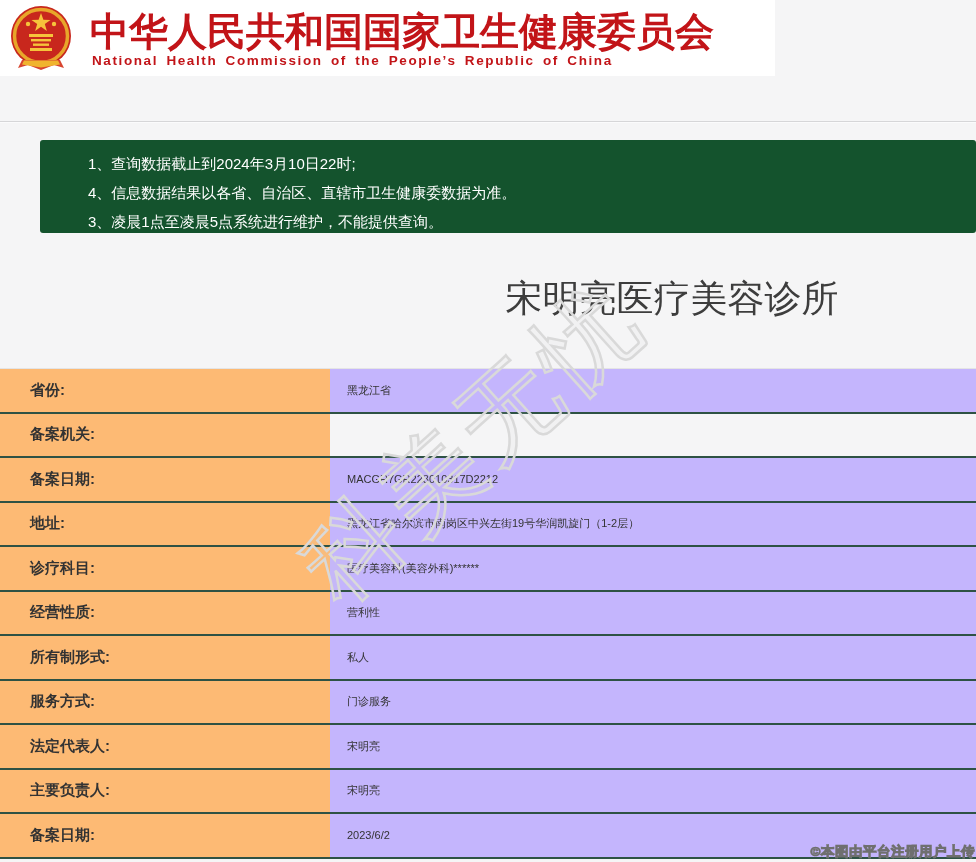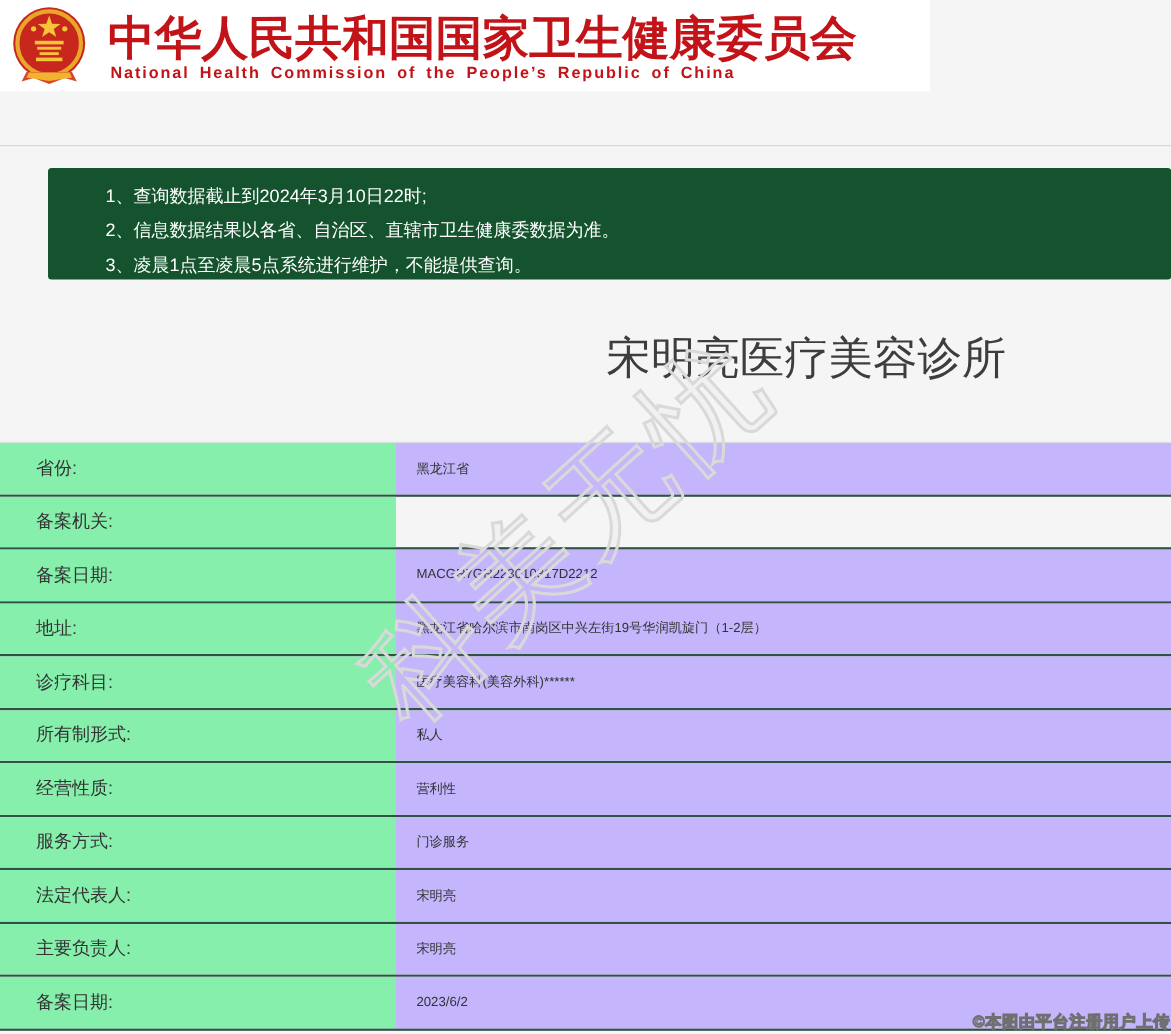--- a/index.html
+++ b/index.html
@@ -48,23 +48,23 @@
     transform:rotate(-42deg);
     font-size:98px; font-weight:400; letter-spacing:6px; white-space:nowrap;
     color:rgba(210,210,210,0.10);
     -webkit-text-stroke:2.5px #d9d9d9;
     z-index:6; pointer-events:none;
   }
   
   .info-table { position:absolute; left:0; top:368px; width:976px; border-top:1px solid #e4e4e5; }
   .trow { display:flex; height:44.5px; border-bottom:2px solid #2e5244; }
   .tlabel {
-    width:330px; background:#86efac; padding-left:30px;
+    width:330px; background:#fdba74; padding-left:30px;
     display:flex; align-items:center;
-    font-size:15px; font-weight:normal; color:#333333;
+    font-size:15px; font-weight:bold; color:#333333;
   }
   .tvalue {
     flex:1; background:#c4b5fd; padding-left:17px;
     display:flex; align-items:center;
     font-size:11px; color:#333333; white-space:nowrap;
   }
   
   .credit {
     position:absolute; right:1px; bottom:1px; z-index:7;
     font-size:13.5px; font-weight:bold; letter-spacing:0.5px;
@@ -91,21 +91,21 @@
       <path d="M14 56.5 L48 56.5 L50 60.5 L31 63.5 L12 60.5 Z" fill="#f0b42e"></path>
     </svg>
     <div class="title-cn">中华人民共和国国家卫生健康委员会</div>
     <div class="title-en">National Health Commission of the People’s Republic of China</div>
   </div>
 
   <div class="zone-divider"></div>
 
   <div class="notice">
     <p>1、查询数据截止到2024年3月10日22时;</p>
-    <p>2、信息数据结果以各省、自治区、直辖市卫生健康委数据为准。</p>
+    <p>4、信息数据结果以各省、自治区、直辖市卫生健康委数据为准。</p>
     <p>3、凌晨1点至凌晨5点系统进行维护，不能提供查询。</p>
   </div>
 
   <div class="record-title">宋明亮医疗美容诊所</div>
 
   <div class="watermark">科美无忧</div>
 
   <div class="info-table">
   <div class="trow">
     <div class="tlabel">省份:</div>
@@ -125,27 +125,27 @@
     <div class="tlabel">地址:</div>
     <div class="tvalue">黑龙江省哈尔滨市南岗区中兴左街19号华润凯旋门（1-2层）</div>
   </div>
 
   <div class="trow">
     <div class="tlabel">诊疗科目:</div>
     <div class="tvalue">医疗美容科(美容外科)******</div>
   </div>
 
   <div class="trow">
-    <div class="tlabel">所有制形式:</div>
-    <div class="tvalue">私人</div>
+    <div class="tlabel">经营性质:</div>
+    <div class="tvalue">营利性</div>
   </div>
 
   <div class="trow">
-    <div class="tlabel">经营性质:</div>
-    <div class="tvalue">营利性</div>
+    <div class="tlabel">所有制形式:</div>
+    <div class="tvalue">私人</div>
   </div>
 
   <div class="trow">
     <div class="tlabel">服务方式:</div>
     <div class="tvalue">门诊服务</div>
   </div>
 
   <div class="trow">
     <div class="tlabel">法定代表人:</div>
     <div class="tvalue">宋明亮</div>

